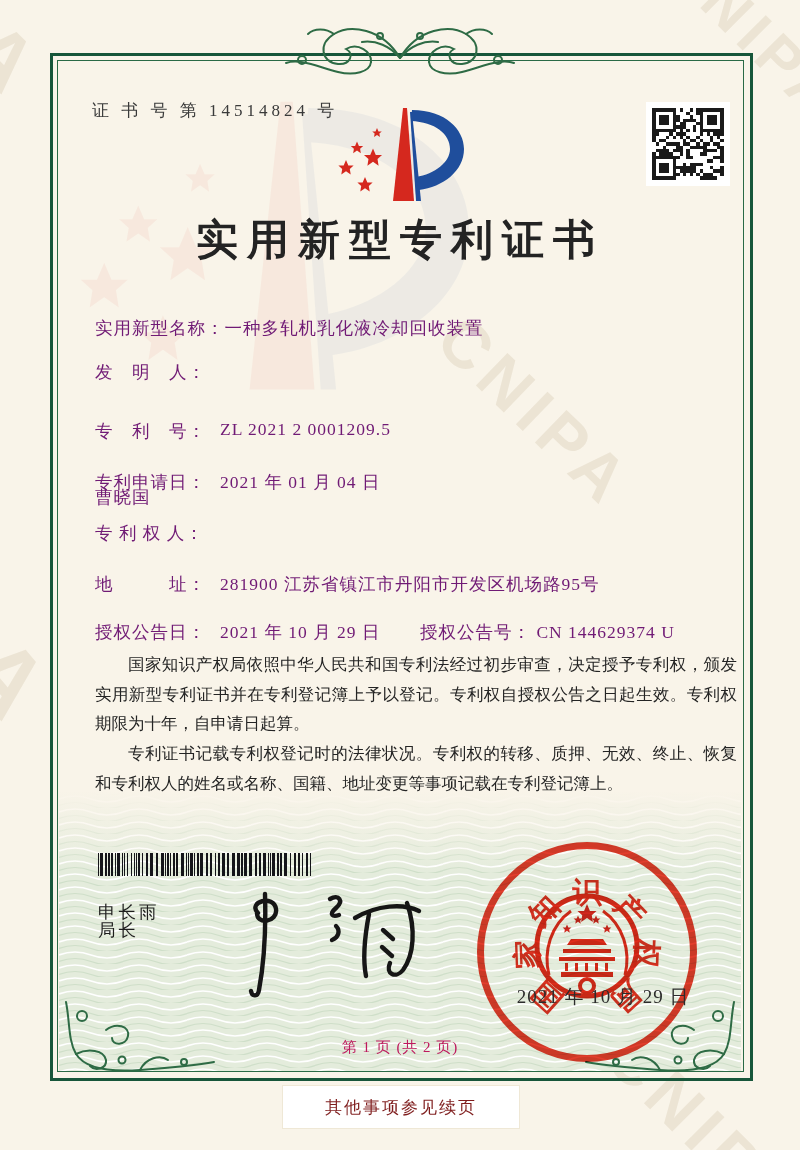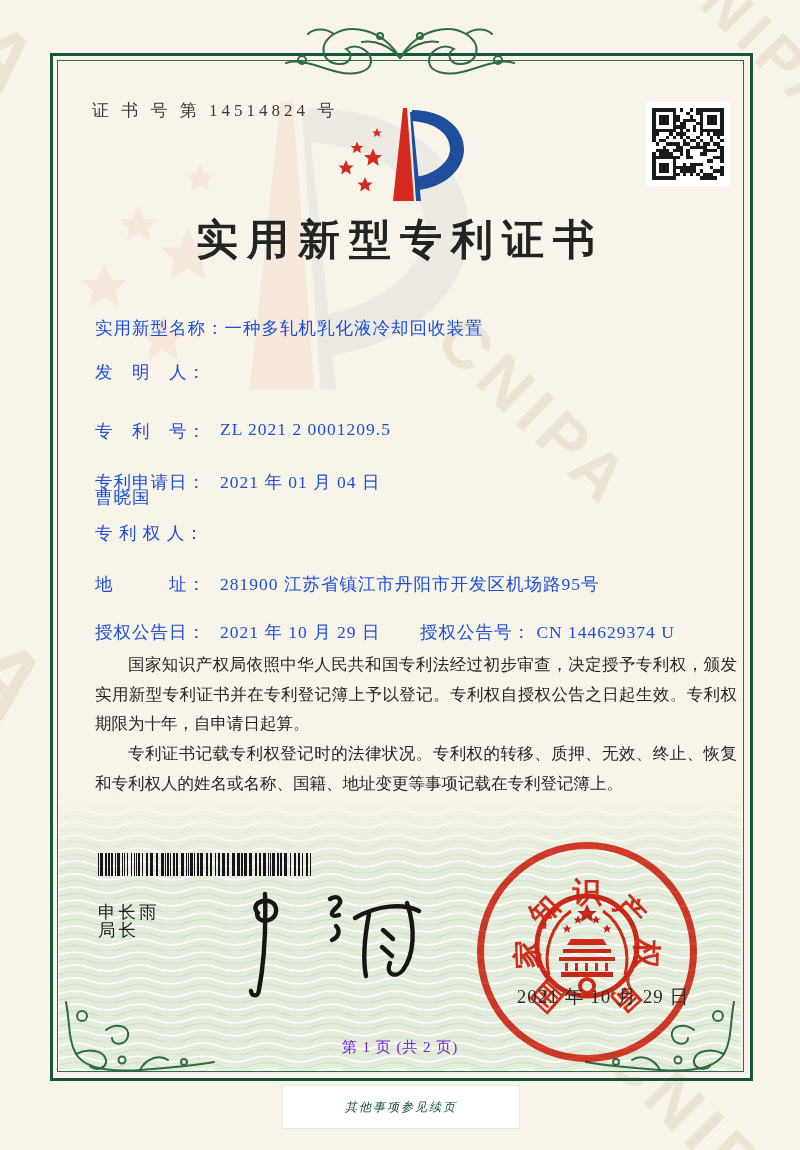--- a/index.html
+++ b/index.html
@@ -23,21 +23,21 @@
   .cert-no{position:absolute;left:92px;top:99px;font-size:17px;letter-spacing:4px;color:#3a3a3a;}
   .logo{position:absolute;left:322px;top:88px;width:152px;height:120px;}
   .qr{position:absolute;left:646px;top:102px;width:84px;height:84px;background:#fff;
       display:flex;align-items:center;justify-content:center;}
   .qr-grid{display:grid;grid-template-columns:repeat(21,3.4px);grid-auto-rows:3.4px;}
   .qr-grid i{display:block;}
   .qr-grid i.on{background:#1a1a1a;}
   .title{position:absolute;left:0;top:212px;width:100%;text-align:center;font-size:42px;
          font-weight:700;letter-spacing:9px;color:#232323;}
   
-  .frow{position:absolute;left:95px;width:648px;display:flex;font-size:17.5px;color:#1d4ed8;
+  .frow{position:absolute;left:95px;width:648px;display:flex;font-size:17.5px;color:#701a75;
         letter-spacing:1px;white-space:nowrap;}
   .frow .lbl{flex:0 0 125px;}
   .grant2{position:absolute;left:325px;top:0;}
   
   .paras{position:absolute;left:95px;top:650px;width:642px;font-size:16.5px;line-height:1.8;
          color:#242424;text-align:justify;}
   .paras p{margin:0;text-indent:2em;}
   
   .barcode{position:absolute;left:98px;top:853px;width:218px;height:23px;display:flex;
            align-items:stretch;overflow:hidden;}
@@ -51,24 +51,24 @@
   
   .seal{position:absolute;left:477px;top:842px;width:206px;height:206px;border-radius:50%;
         border:7px solid rgba(225,44,26,0.92);mix-blend-mode:multiply;}
   .seal .rchar{position:absolute;left:50%;top:50%;font-size:29px;font-weight:700;
                color:rgba(223,40,22,0.95);transform-origin:0 0;}
   .seal-emblem{position:absolute;left:47px;top:38px;width:112px;height:118px;}
   .seal-date{position:absolute;left:497px;top:984px;width:212px;text-align:center;font-size:19px;
              letter-spacing:1px;color:#2c2c2c;}
   
   .page-num{position:absolute;left:0;top:1038px;width:100%;text-align:center;font-size:15px;
-            color:#6d28d9;letter-spacing:1px;}
+            color:#be185d;letter-spacing:1px;}
   .note-box{position:absolute;left:283px;top:1086px;width:236px;height:42px;background:#ffffff;
-            display:flex;align-items:center;justify-content:center;font-size:12px;font-style:italic;
-            color:#14532d;letter-spacing:2px;box-shadow:0 0 0 1px #efe8d6;}
+            display:flex;align-items:center;justify-content:center;font-size:17px;
+            color:#7f1d1d;letter-spacing:2px;box-shadow:0 0 0 1px #efe8d6;}
 </style>
 </head>
 <body>
 
 <div class="page">
 
   <div class="wm" style="left:-140px;top:-150px;font-size:80px;transform:rotate(45deg);">CNIPA</div>
   <div class="wm" style="left:475px;top:300px;font-size:66px;transform:rotate(44deg);">CNIPA</div>
   <div class="wm" style="left:-135px;top:425px;font-size:94px;transform:rotate(50deg);">CNIPA</div>
   <div class="wm" style="left:700px;top:-70px;font-size:60px;transform:rotate(45deg);">CNIPA</div>

